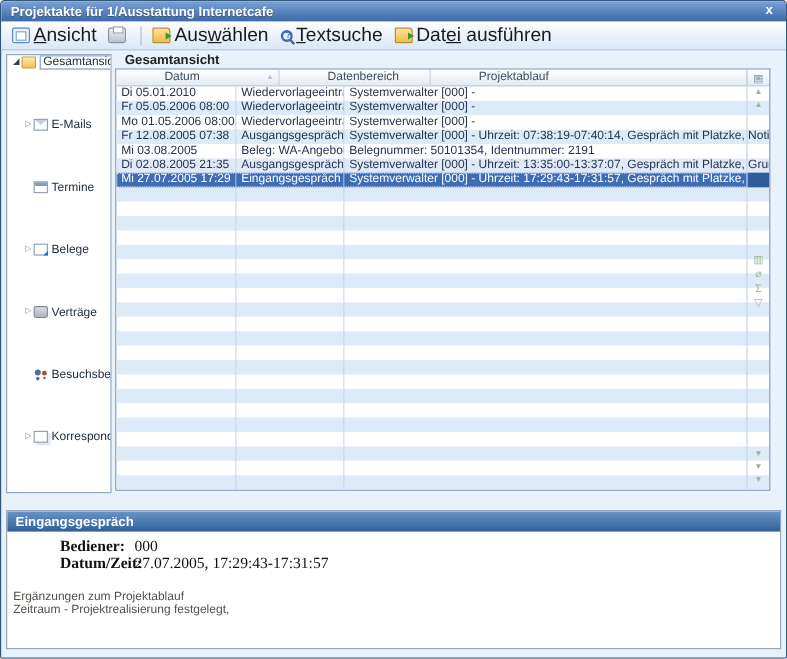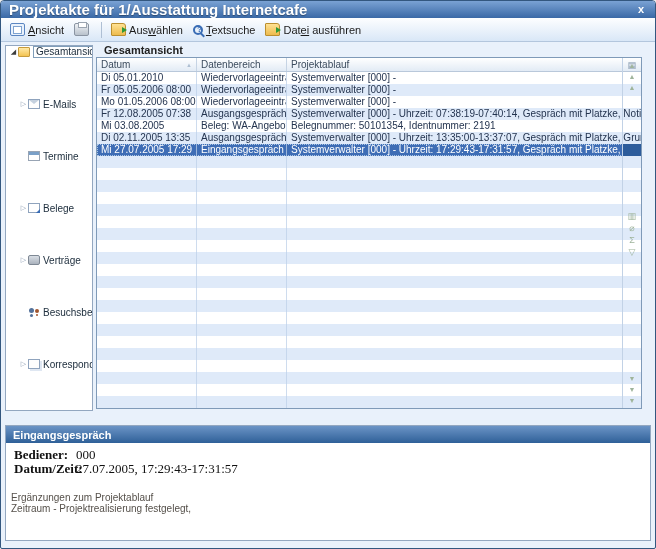--- a/index.html
+++ b/index.html
@@ -4,29 +4,29 @@
 <style>
   html,body{margin:0;padding:0;background:#f0f0f0;}
   #stage{position:relative;width:656px;height:549px;font-family:"Liberation Sans",sans-serif;
          -webkit-font-smoothing:antialiased;overflow:hidden;}
   .win{position:absolute;inset:0;border:1px solid #33577f;border-radius:4px 4px 2px 2px;
        background:#e9f1fb;overflow:hidden;box-sizing:border-box;}
   
   .titlebar{position:absolute;left:0;top:0;right:0;height:17px;
             background:linear-gradient(#7aa2d4,#3a69a6);color:#fff;
             display:flex;align-items:center;padding:0 8px;box-sizing:border-box;}
-  .titlebar .t{font-size:15px;font-weight:bold;text-shadow:0 1px 1px rgba(0,0,0,.35);flex:1;
+  .titlebar .t{font-size:11px;font-weight:bold;text-shadow:0 1px 1px rgba(0,0,0,.35);flex:1;
                white-space:nowrap;overflow:hidden;}
   .closebtn{font-size:11px;font-weight:bold;color:#fff;cursor:default;padding:0 3px;line-height:15px;}
   
   .toolbar{position:absolute;left:0;top:17px;right:0;height:24px;
            background:linear-gradient(#fdfeff,#d9e7f7);border-bottom:1px solid #b3c6dd;
            display:flex;align-items:center;padding:0 4px;box-sizing:border-box;}
   .tbtn{display:flex;align-items:center;height:20px;padding:0 4px;border:1px solid transparent;
-        border-radius:2px;font-size:11px;color:#1b1b1b;white-space:nowrap;}
+        border-radius:2px;font-size:16px;color:#1b1b1b;white-space:nowrap;}
   .tsep{width:1px;height:16px;background:#aebfd4;margin:0 4px;}
   .tbi{width:15px;height:13px;display:inline-block;position:relative;margin-right:3px;flex:none;}
   .view-icon{background:#eaf2fc;border:1px solid #5b86c2;border-radius:2px;box-sizing:border-box;}
   .view-icon::after{content:"";position:absolute;left:2px;top:2px;width:7px;height:6px;
         background:#fff;border:1px solid #7fa3d0;}
   .print-icon{background:linear-gradient(#eef1f5,#b9c2cc);border:1px solid #8a94a2;border-radius:2px;
         box-sizing:border-box;}
   .print-icon::before{content:"";position:absolute;left:3px;top:-2px;width:7px;height:4px;
         background:#fff;border:1px solid #9aa4b0;}
   .open-folder-icon,.run-file-icon{background:linear-gradient(#ffe193,#edbb4d);
@@ -74,21 +74,21 @@
       font-weight:bold;}
   .contract-icon{background:linear-gradient(#8b99ad,#60708a);border:1px solid #4a5a70;}
   .contract-icon::before{content:"";position:absolute;left:2px;top:1px;bottom:1px;width:2px;background:#e8ecf2;}
   
   .heading{position:absolute;left:103px;top:43px;font-size:11px;font-weight:bold;color:#222;}
   .table{position:absolute;left:95px;top:56px;width:546px;height:352px;background:#fff;
          border:1px solid #7f9ab8;box-sizing:border-box;overflow:hidden;}
   .thead{display:flex;height:14px;background:linear-gradient(#ffffff,#e2ebf5);
          border-bottom:1px solid #b9c8da;font-size:10px;color:#3c4c5e;box-sizing:border-box;}
   .hcell{display:flex;align-items:center;padding:0 0 0 4px;border-right:1px solid #c6d4e4;
-         box-sizing:border-box;white-space:nowrap;overflow:hidden;}
+         box-sizing:border-box;white-space:nowrap;overflow:hidden;margin-left:36px;}
   .hcell .sort{margin-left:auto;margin-right:4px;font-size:6px;color:#aebfd2;}
   .hcorner{width:18px;flex:none;display:flex;align-items:center;justify-content:center;
          border-left:1px solid #c6d4e4;margin-left:auto;color:#7e93a9;font-size:9px;}
   .tbody{position:relative;}
   .drow{display:flex;height:12px;font-size:10px;line-height:12px;color:#24344f;white-space:nowrap;justify-content:center;}
   .drow.alt{background:#dfeaf9;}
   .drow.sel{background:var(--sel,#3e6db5);color:#fff;outline:1px dotted #a9c4e4;outline-offset:-1px;
             position:relative;}
   .drow.sel::after{content:"";position:absolute;right:0;top:0;width:18px;height:100%;background:#2d5c9b;}
   .dcell{padding:0 0 0 4px;border-right:1px solid rgba(190,208,232,.75);box-sizing:border-box;
@@ -102,21 +102,21 @@
   .strip .gi{font-size:7px;line-height:11px;color:#9fb49b;pointer-events:auto;}
   .strip .gi.mid{font-size:9px;line-height:12px;}
   
   .detail{position:absolute;left:4px;top:424px;width:646px;height:116px;background:#fff;
           border:1px solid #93a7c0;box-sizing:border-box;overflow:hidden;}
   .dhead{height:17px;background:linear-gradient(var(--dh1,#6b94c6),var(--dh2,#2f6098));
          color:#fff;font-size:11px;font-weight:bold;display:flex;align-items:center;
          padding-left:7px;box-sizing:border-box;}
   .fields{margin:5px 0 0 8px;font-family:"Liberation Serif",serif;font-size:13px;color:#111;}
   .frow{display:flex;height:14px;line-height:14px;}
-  .flabel{width:62px;font-weight:bold;flex:none;}
+  .flabel{width:62px;font-weight:bold;flex:none;margin-left:36px;}
   .fvalue{flex:1;}
   .notes{margin:16px 0 0 5px;font-size:10px;line-height:11px;color:#55504a;}
 </style>
 </head>
 <body>
 
 <div id="stage">
   <div class="win">
 
     <div class="titlebar">
@@ -231,21 +231,21 @@
             <div class="dcell c1">Fr 12.08.2005 07:38</div>
             <div class="dcell c2">Ausgangsgespräch</div>
             <div class="dcell c3">Systemverwalter [000] - Uhrzeit: 07:38:19-07:40:14, Gespräch mit Platzke, Notiz: Lieferung in Ordnun</div>
           </div>
           <div class="drow">
             <div class="dcell c1">Mi 03.08.2005</div>
             <div class="dcell c2">Beleg: WA-Angebot (alle Bel</div>
             <div class="dcell c3">Belegnummer: 50101354, Identnummer: 2191</div>
           </div>
           <div class="drow alt">
-            <div class="dcell c1">Di 02.11.2005 13:35</div>
+            <div class="dcell c1">Di 02.08.2005 21:35</div>
             <div class="dcell c2">Ausgangsgespräch</div>
             <div class="dcell c3">Systemverwalter [000] - Uhrzeit: 13:35:00-13:37:07, Gespräch mit Platzke, Grund: Projekt</div>
           </div>
           <div class="drow sel">
             <div class="dcell c1">Mi 27.07.2005 17:29</div>
             <div class="dcell c2">Eingangsgespräch</div>
             <div class="dcell c3">Systemverwalter [000] - Uhrzeit: 17:29:43-17:31:57, Gespräch mit Platzke, Notiz: Zeitraum - Projektr</div>
           </div>
           <div class="drow alt">
             <div class="dcell c1"></div>

